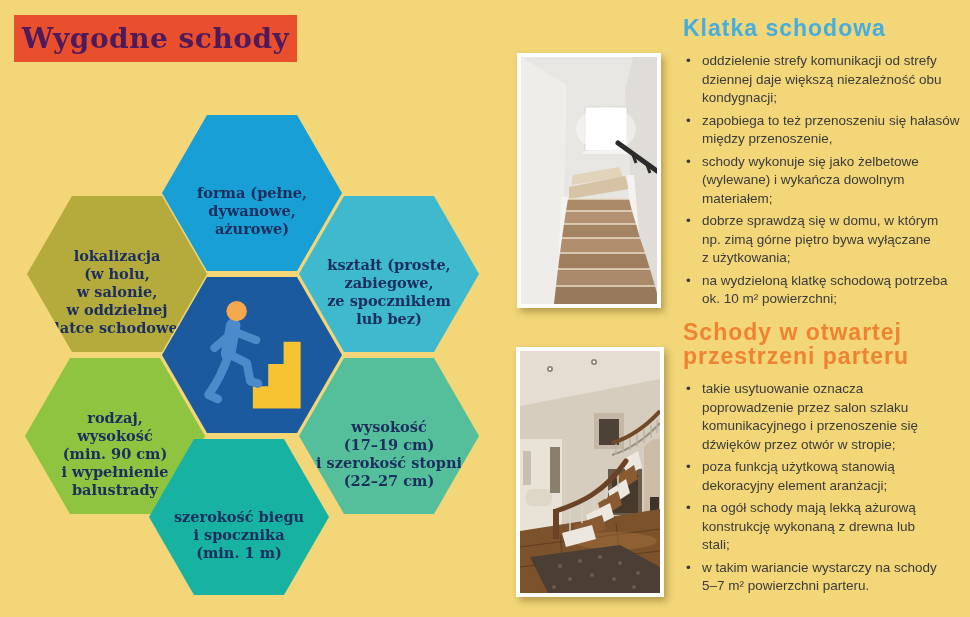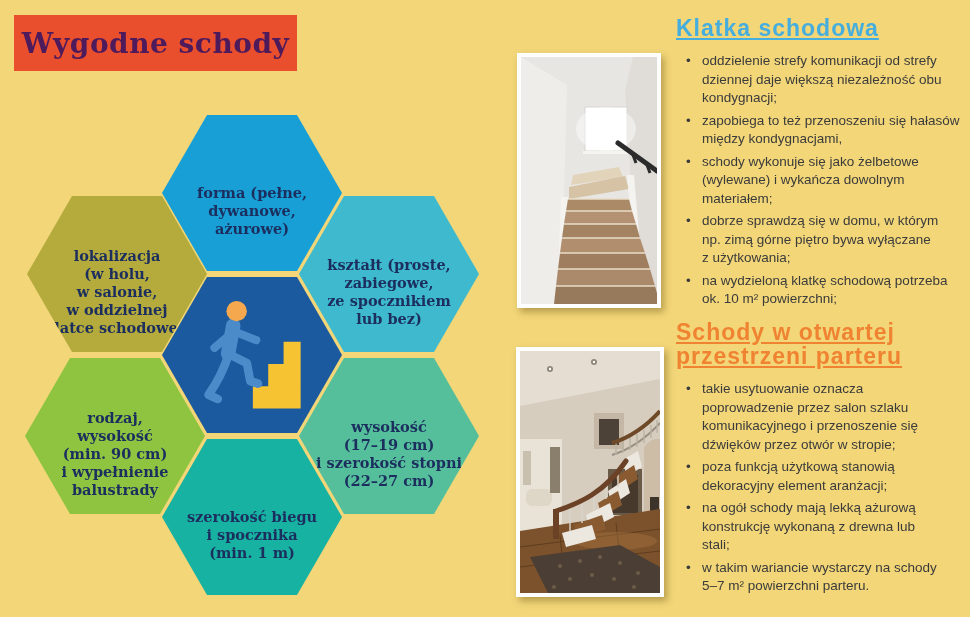--- a/index.html
+++ b/index.html
@@ -1,60 +1,60 @@
 <!DOCTYPE html>
 <html lang="pl" style="--bg: #f2d678; --title-bg: #e94f2d; --title-text: #4d1a5b; --hex-forma: #189fd6; --hex-lokalizacja: #b4ab3c; --hex-ksztalt: #3eb9cd; --hex-center: #1b5a9e; --hex-rodzaj: #8ec440; --hex-wysokosc: #55bf9b; --hex-szerokosc: #17b2a2; --hex-text: #1b2e5e; --heading-1: #45aede; --heading-2: #f08332; --body-text: #3b3b3b; --icon-person: #4b8bc9; --icon-skin: #f6a84f; --icon-stairs: #f6c332;"><head>
 <meta charset="utf-8">
 <style>
   html,body{margin:0;padding:0;background:#f2d678;}
   .canvas{position:relative;width:970px;height:617px;background:var(--bg,#f2d678);
           font-family:"Liberation Sans",sans-serif;overflow:hidden;}
 
   
-  .title-box{position:absolute;left:14px;top:15px;width:283px;height:56px;
+  .title-box{position:absolute;left:14px;top:15px;width:283px;height:47px;
              background:var(--title-bg);display:flex;align-items:center;justify-content:center;}
   .title-box h1{margin:0;font-family:"DejaVu Serif",serif;font-weight:bold;font-size:28px;
                 letter-spacing:.5px;color:var(--title-text);}
 
   
   .hex-cluster{position:absolute;left:23px;top:113px;width:458px;height:484px;}
   .hex{position:absolute;width:184px;height:160px;}
   .hex-shape{position:absolute;inset:2px;
              clip-path:polygon(25% 0%,75% 0%,100% 50%,75% 100%,25% 100%,0% 50%);
              display:flex;align-items:center;justify-content:center;text-align:center;}
   .hex-label{font-family:"DejaVu Serif",serif;font-weight:700;font-size:14.5px;line-height:1.24;
              color:var(--hex-text);white-space:pre-line;margin-top:36px;}
   .hex-forma     {left:137px;top:0;}
   .hex-lokalizacja{left:2px;top:81px;}
   .hex-ksztalt   {left:274px;top:81px;}
   .hex-center    {left:137px;top:162px;}
   .hex-rodzaj    {left:0;top:243px;}
   .hex-wysokosc  {left:274px;top:243px;}
-  .hex-szerokosc {left:137px;top:324px;}
+  .hex-szerokosc {left:124px;top:324px;}
   .hex-forma .hex-shape{background:var(--hex-forma);}
   .hex-lokalizacja .hex-shape{background:var(--hex-lokalizacja);}
   .hex-ksztalt .hex-shape{background:var(--hex-ksztalt);}
   .hex-center .hex-shape{background:var(--hex-center);}
   .hex-rodzaj .hex-shape{background:var(--hex-rodzaj);text-align:center;}
   .hex-wysokosc .hex-shape{background:var(--hex-wysokosc);}
   .hex-szerokosc .hex-shape{background:var(--hex-szerokosc);}
 
   
   .photo{position:absolute;background:#fff;padding:4px;
          box-shadow:3px 4px 7px rgba(110,85,25,.45);}
   .photo svg{display:block;}
   .photo-1{left:517px;top:53px;}
   .photo-2{left:516px;top:347px;}
 
   
   .panel{position:absolute;left:674px;width:296px;}
   .panel-1{top:16px;}
   .panel-2{top:320px;}
-  .panel-title{margin:0 2px 12px;font-size:23px;font-weight:bold;letter-spacing:1px;
-               line-height:24px;white-space:pre-line;text-decoration:underline;}
+  .panel-title{margin:0 9px 12px;font-size:23px;font-weight:bold;letter-spacing:1px;
+               line-height:24px;white-space:pre-line;}
   .panel-1 .panel-title{color:var(--heading-1);}
   .panel-2 .panel-title{color:var(--heading-2);}
   .bullets{list-style:none;margin:7px;padding:0;}
   .bullets li{position:relative;padding-left:21px;margin:0 0 4px;font-size:13.5px;
               line-height:18.5px;color:var(--body-text);white-space:pre-line;}
   .bullets li::before{content:"•";position:absolute;left:5px;top:0;color:var(--body-text);}
 </style>
 </head>
 <body>
 
@@ -172,21 +172,21 @@
     </svg>
   </figure>
 
   <section class="panel panel-1">
     <h2 class="panel-title">Klatka schodowa</h2>
     <ul class="bullets">
       <li>oddzielenie strefy komunikacji od strefy
 dziennej daje większą niezależność obu
 kondygnacji;</li>
       <li>zapobiega to też przenoszeniu się hałasów
-między kondygnacjami,</li>
+między przenoszenie,</li>
       <li>schody wykonuje się jako żelbetowe
 (wylewane) i wykańcza dowolnym
 materiałem;</li>
       <li>dobrze sprawdzą się w domu, w którym
 np. zimą górne piętro bywa wyłączane
 z użytkowania;</li>
       <li>na wydzieloną klatkę schodową potrzeba
 ok. 10 m² powierzchni;</li>
     </ul>
   </section>

